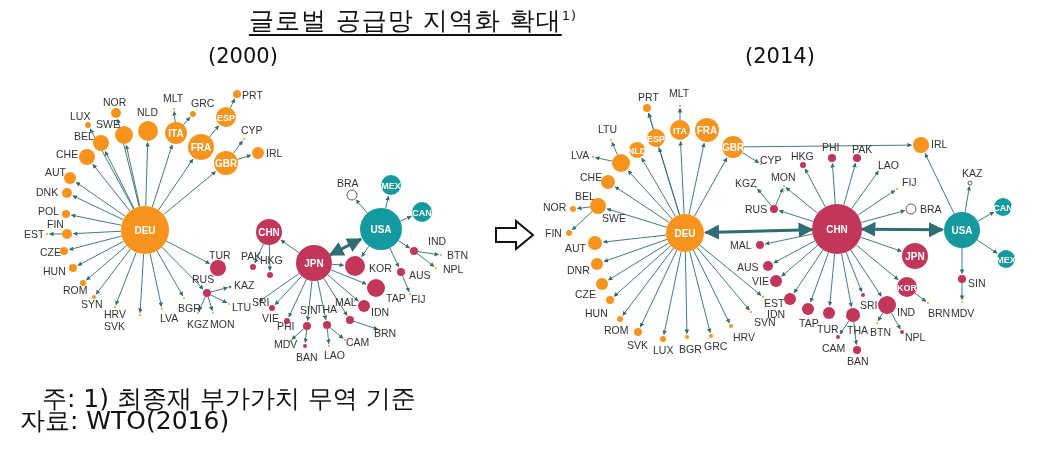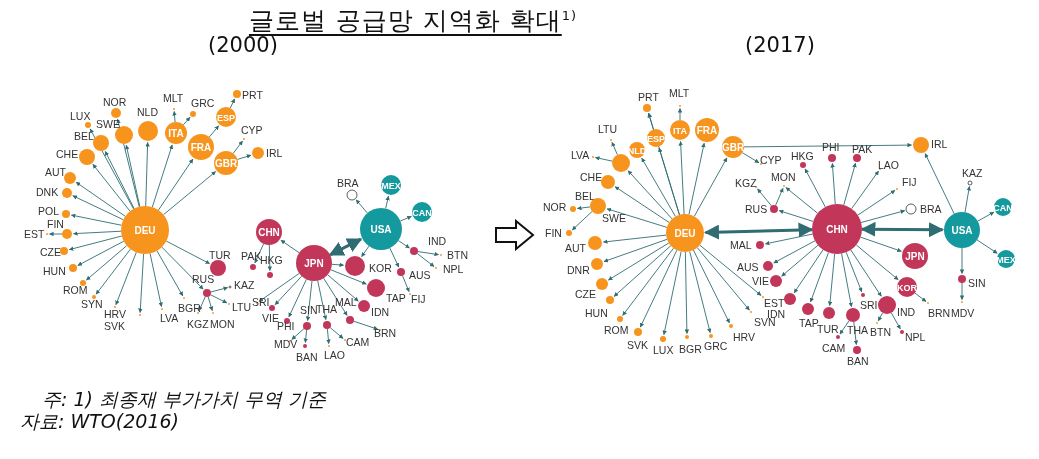--- a/index.html
+++ b/index.html
@@ -2,39 +2,39 @@
 <html><head>
 <meta charset="utf-8">
 <style>
   html, body { margin:0; padding:0; background:#ffffff; }
   body { width:1039px; height:459px; position:relative; overflow:hidden;
          font-family:"DejaVu Sans", "Liberation Sans", sans-serif; color:#111; }
   .title { position:absolute; left:0; width:826px; top:4px; text-align:center;
            font-size:25px; letter-spacing:1px; }
   .title span.t { text-decoration:underline; text-underline-offset:5px; text-decoration-thickness:1.5px; }
   .title sup { font-size:13px; }
-  .year { position:absolute; top:33px; font-size:21px; }
+  .year { position:absolute; top:44px; font-size:21px; }
   .year.y1 { left:208px; }
   .year.y2 { left:745px; }
   svg.net { position:absolute; top:0; left:0; }
   .lbl { font-family:"Liberation Sans", sans-serif; font-size:10.5px; fill:#333; }
   .inlbl { font-family:"Liberation Sans", sans-serif; font-size:10px; fill:#fff; font-weight:bold; }
-  .notes { position:absolute; left:20px; top:388px; font-size:19px; line-height:22px;font-style:italic; }
+  .notes { position:absolute; left:20px; top:388px; font-size:25px; line-height:22px; }
   .notes .n1 { padding-left:22px; }
   .arrow-box { position:absolute; left:494px; top:219px; }
 </style>
 </head>
 <body>
 
 <div class="title">
   <span class="t">글로벌 공급망 지역화 확대</span><sup>1)</sup>
 </div>
 
 <div class="year y1">(2000)</div>
-<div class="year y2">(2017)</div>
+<div class="year y2">(2014)</div>
 
 <svg class="net" id="net" width="1039" height="459">
   <defs>
     <marker id="ah" viewBox="0 0 10 10" refX="9" refY="5" markerWidth="5" markerHeight="5" orient="auto-start-reverse">
       <path d="M0,0 L10,5 L0,10 z" fill="#2f6d73"></path>
     </marker>
   </defs>
   <g id="panel0">
       <g>
         <line x1="139.22600461451248" y1="206.70491516889518" x2="117.56379041690286" y2="119.30908547509088" stroke="#2f6d73" stroke-width="0.9" marker-end="url(#ah)"></line>

